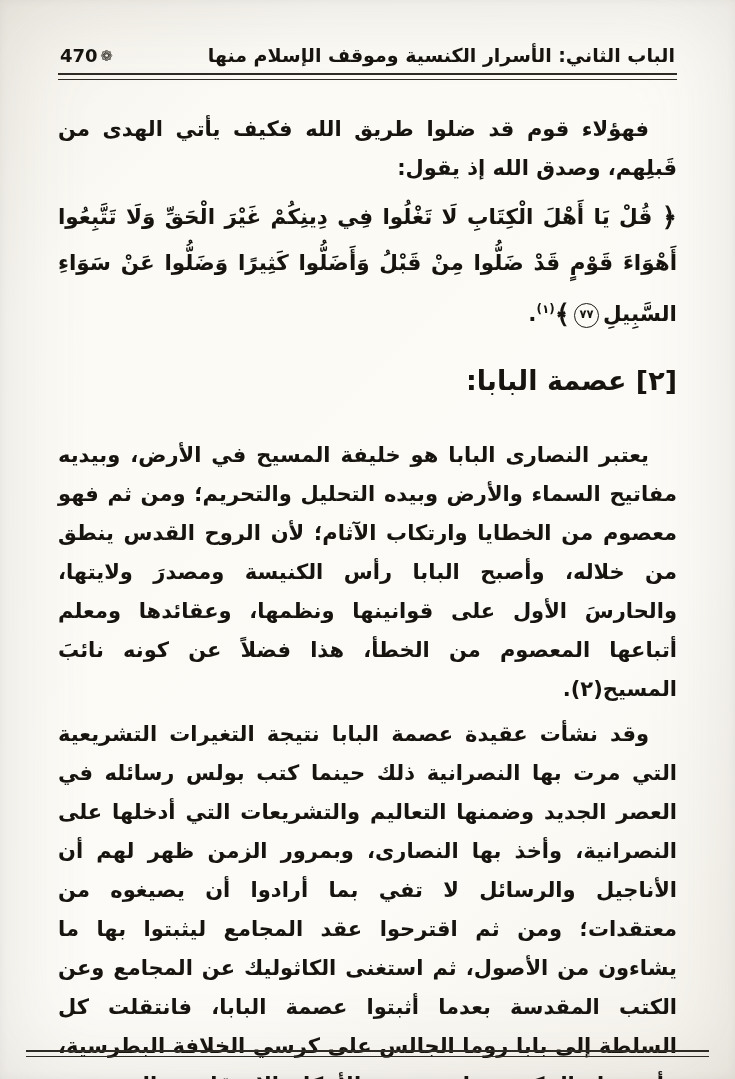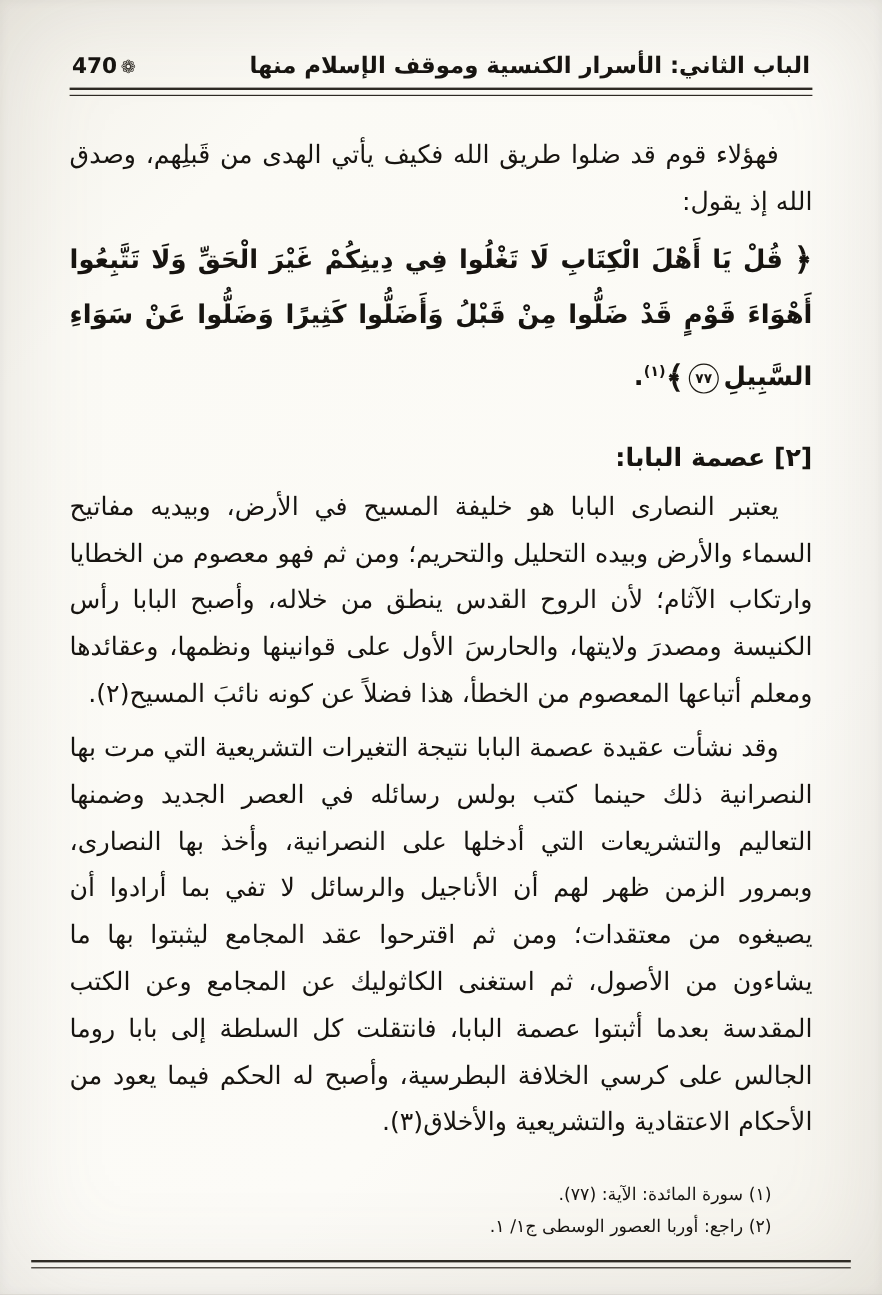--- a/index.html
+++ b/index.html
@@ -56,20 +56,21 @@
     right: 26px;
   }
   .body-text {
     font-size: 21px;
     line-height: 39px;
     text-align: justify;
   }
   .para {
     margin: 0 0 6px 0;
     text-indent: 28px;
+    font-weight: bold;
   }
   .verse {
     font-weight: bold;
     font-size: 21.5px;
     line-height: 46px;
     margin: 6px 0 4px 0;
     text-align: justify;
   }
   .bracket {
     font-size: 26px;
@@ -88,22 +89,22 @@
     vertical-align: middle;
     margin: 0 4px;
     line-height: 1;
   }
   .fnref {
     font-size: 12px;
     font-weight: bold;
   }
   .section-heading {
     font-weight: bold;
-    font-size: 21px;
-    margin: 24px 0 2px 0;
+    font-size: 27px;
+    margin: 24px 0 36px 0;
   }
   .footnotes {
     margin-top: 28px;
     font-size: 14.5px;
     line-height: 27px;
     text-align: justify;
   }
   .footnotes p { margin: 0; }
   .footnotes p.numbered { padding-right: 34px; }
 </style>

